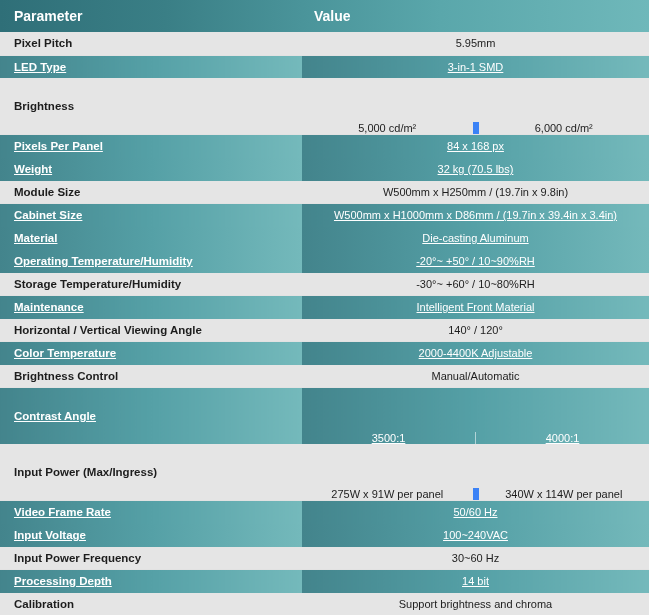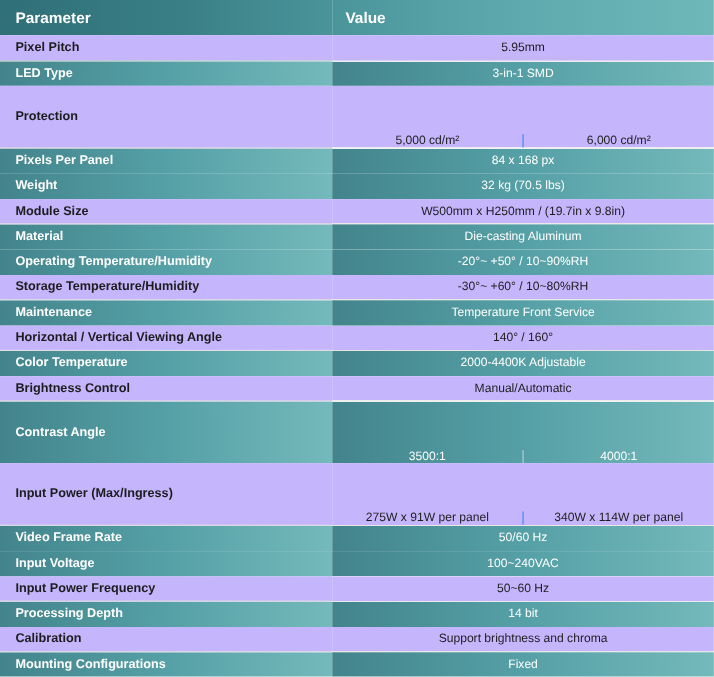--- a/index.html
+++ b/index.html
@@ -37,23 +37,24 @@
     padding-left: 14px !important;
     width: 288px;
   }
   .hdr-right {
     background: linear-gradient(to right, #4a949a 0%, #5aa7ab 40%, #6fb8ba 100%);
     padding-left: 12px !important;
   }
   .row-dark td {
     background: linear-gradient(to right, #43848c 0%, #55a0a6 50%, #74b9bb 100%);
     color: #ffffff;
+    text-decoration: underline;
   }
   .row-light td {
-    background: #c4b5fd;
+    background: #e5e5e5;
     color: #1d1d1d;
   }
   .row-light td.param-cell {
     border-bottom: 1px solid #e2e2e2;
   }
   .row-light td.value-cell {
     border-bottom: 1px solid #e2e2e2;
   }
   .param-cell {
     width: 288px;
@@ -82,21 +83,21 @@
   .value-split > span {
     flex: 1 1 50%;
     text-align: center;
     font-size: 11px;
     margin-top: 44px;
   }
   .value-split > span.divider {
     border-left: 1px solid rgba(255,255,255,0.55);
   }
   .row-light .value-split > span.divider {
-    border-left: 1px solid #3b82f6;
+    border-left: 6px solid #3b82f6;
   }
   .bottom-edge td {
     border-bottom: none;
   }
 </style>
 </head>
 <body>
 
 <table class="spec-table">
   <thead>
@@ -108,59 +109,63 @@
   <tbody id="table-body">
       <tr class="row-light">
         <td class="param-cell">Pixel Pitch</td>
         <td class="value-cell">5.95mm</td>
       </tr>
       <tr class="row-dark">
         <td class="param-cell">LED Type</td>
         <td class="value-cell">3-in-1 SMD</td>
       </tr>
       <tr class="row-light">
-        <td class="param-cell">Protection</td>
+        <td class="param-cell">Brightness</td>
         <td class="value-cell">
           <div class="value-split">
             <span>5,000 cd/m²</span>
             <span class="divider">6,000 cd/m²</span>
           </div>
         </td>
       </tr>
       <tr class="row-dark">
         <td class="param-cell">Pixels Per Panel</td>
         <td class="value-cell">84 x 168 px</td>
       </tr>
       <tr class="row-dark">
         <td class="param-cell">Weight</td>
         <td class="value-cell">32 kg (70.5 lbs)</td>
       </tr>
       <tr class="row-light">
         <td class="param-cell">Module Size</td>
         <td class="value-cell">W500mm x H250mm   /   (19.7in x 9.8in)</td>
       </tr>
       <tr class="row-dark">
+        <td class="param-cell">Cabinet Size</td>
+        <td class="value-cell">W500mm x H1000mm x D86mm   /   (19.7in x 39.4in x 3.4in)</td>
+      </tr>
+      <tr class="row-dark">
         <td class="param-cell">Material</td>
         <td class="value-cell">Die-casting Aluminum</td>
       </tr>
       <tr class="row-dark">
         <td class="param-cell">Operating Temperature/Humidity</td>
         <td class="value-cell">-20°~ +50° / 10~90%RH</td>
       </tr>
       <tr class="row-light">
         <td class="param-cell">Storage Temperature/Humidity</td>
         <td class="value-cell">-30°~ +60° / 10~80%RH</td>
       </tr>
       <tr class="row-dark">
         <td class="param-cell">Maintenance</td>
-        <td class="value-cell">Temperature Front Service</td>
+        <td class="value-cell">Intelligent Front Material</td>
       </tr>
       <tr class="row-light">
         <td class="param-cell">Horizontal / Vertical Viewing Angle</td>
-        <td class="value-cell">140°  /  160°</td>
+        <td class="value-cell">140°  /  120°</td>
       </tr>
       <tr class="row-dark">
         <td class="param-cell">Color Temperature</td>
         <td class="value-cell">2000-4400K Adjustable</td>
       </tr>
       <tr class="row-light">
         <td class="param-cell">Brightness Control</td>
         <td class="value-cell">Manual/Automatic</td>
       </tr>
       <tr class="row-dark">
@@ -184,21 +189,21 @@
       <tr class="row-dark">
         <td class="param-cell">Video Frame Rate</td>
         <td class="value-cell">50/60 Hz</td>
       </tr>
       <tr class="row-dark">
         <td class="param-cell">Input Voltage</td>
         <td class="value-cell">100~240VAC</td>
       </tr>
       <tr class="row-light">
         <td class="param-cell">Input Power Frequency</td>
-        <td class="value-cell">50~60 Hz</td>
+        <td class="value-cell">30~60 Hz</td>
       </tr>
       <tr class="row-dark">
         <td class="param-cell">Processing Depth</td>
         <td class="value-cell">14 bit</td>
       </tr>
       <tr class="row-light">
         <td class="param-cell">Calibration</td>
         <td class="value-cell">Support brightness and chroma</td>
       </tr>
       <tr class="row-dark bottom-edge">

